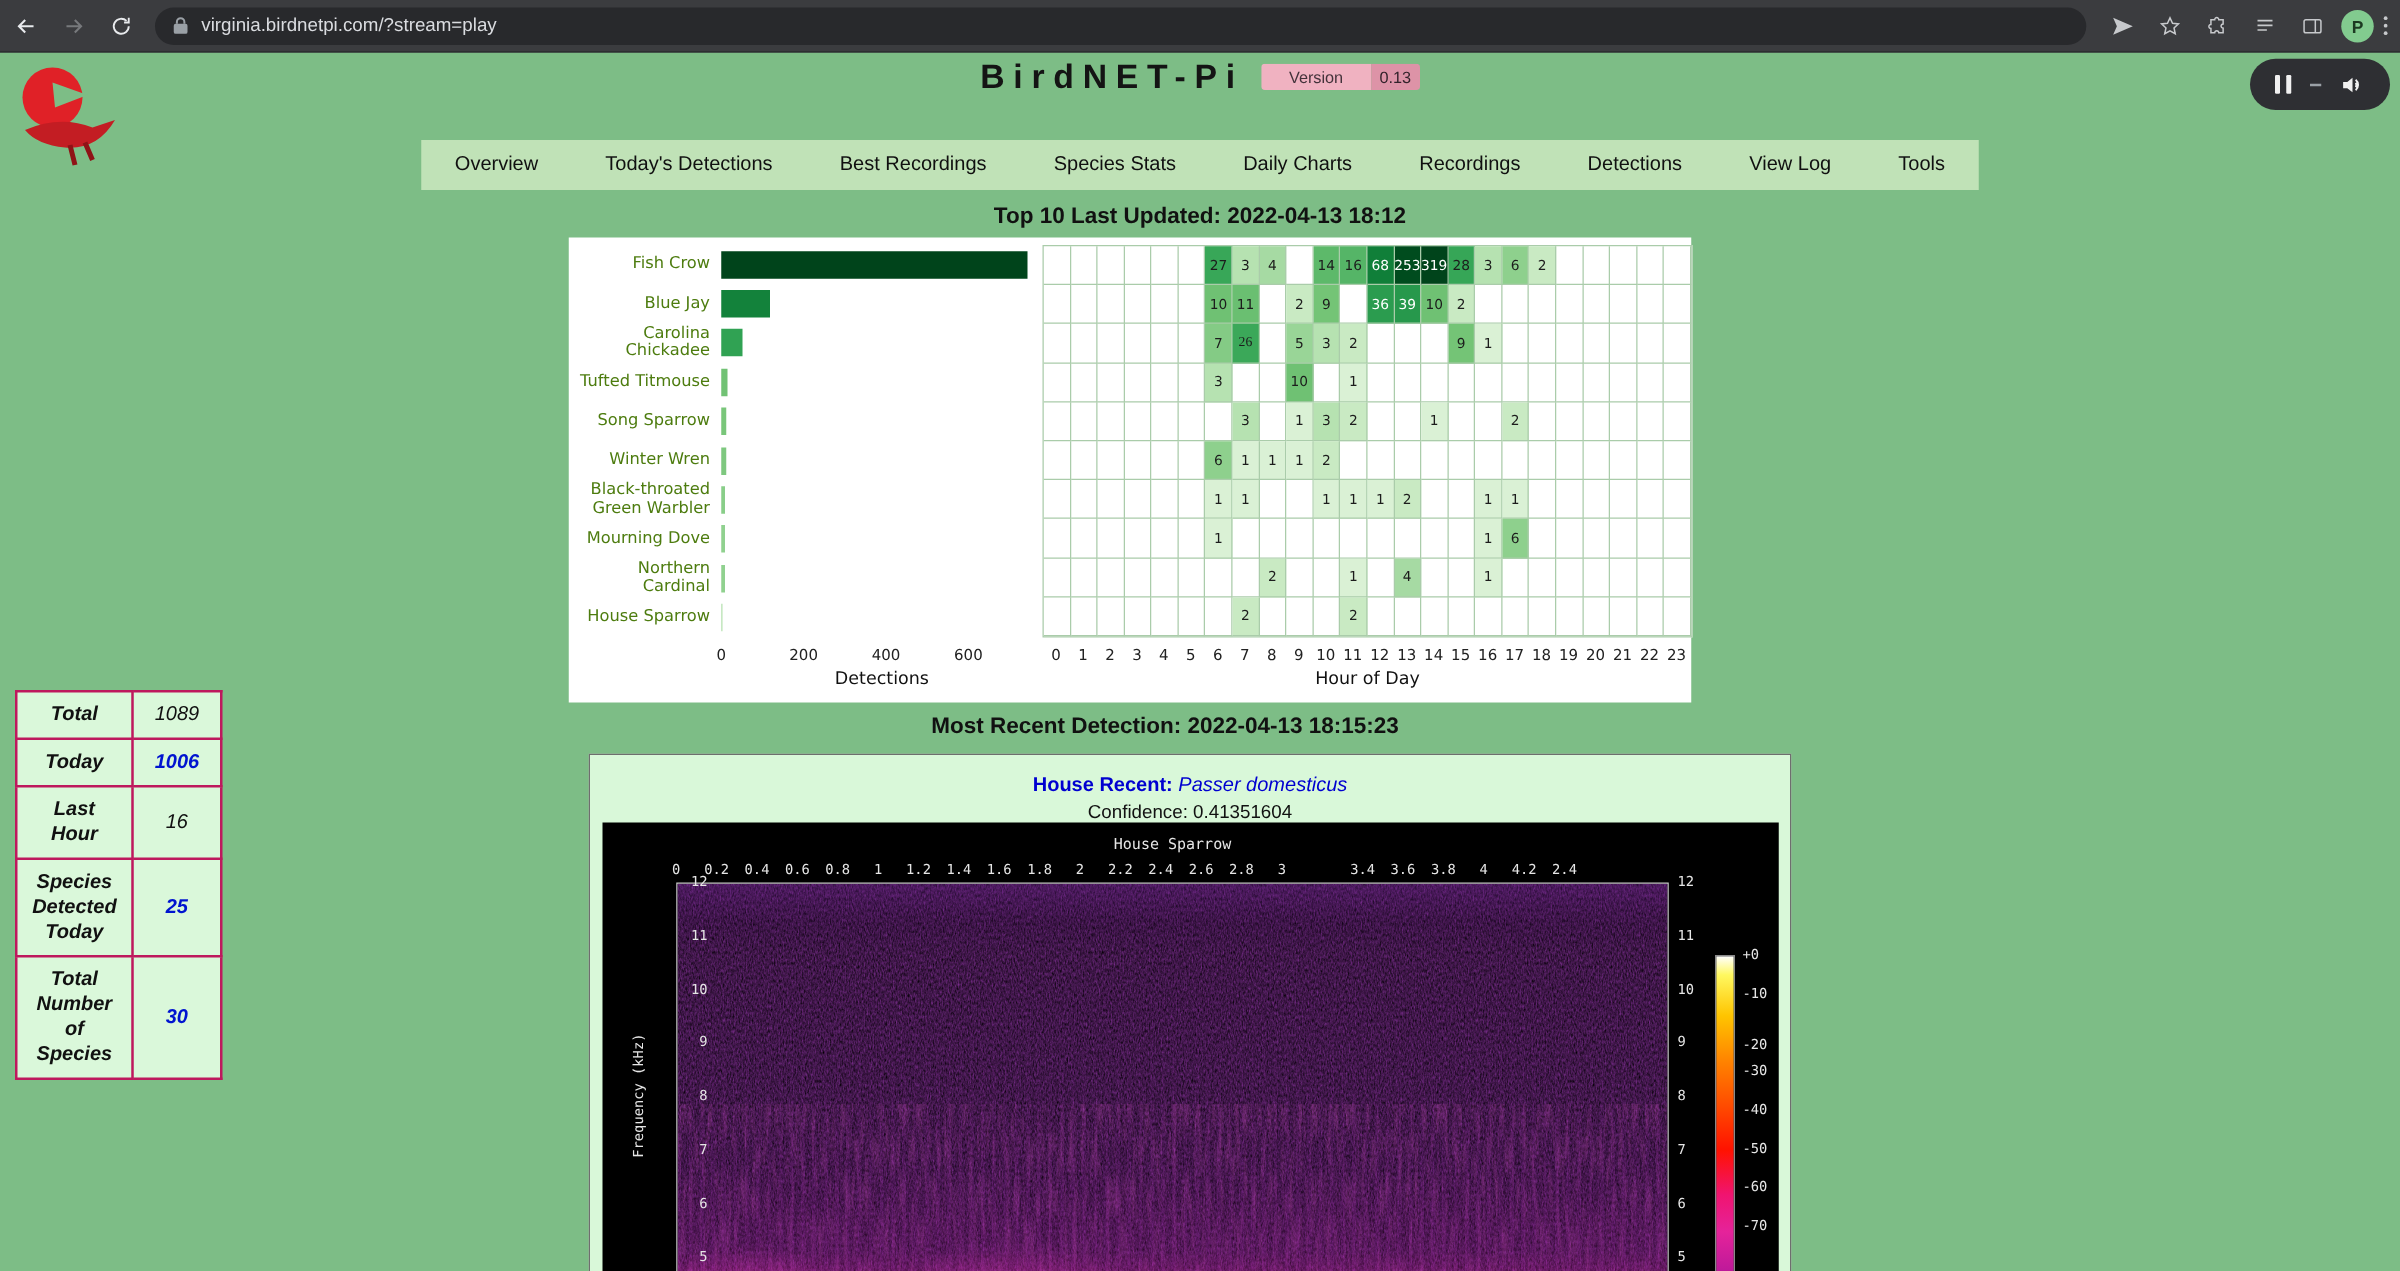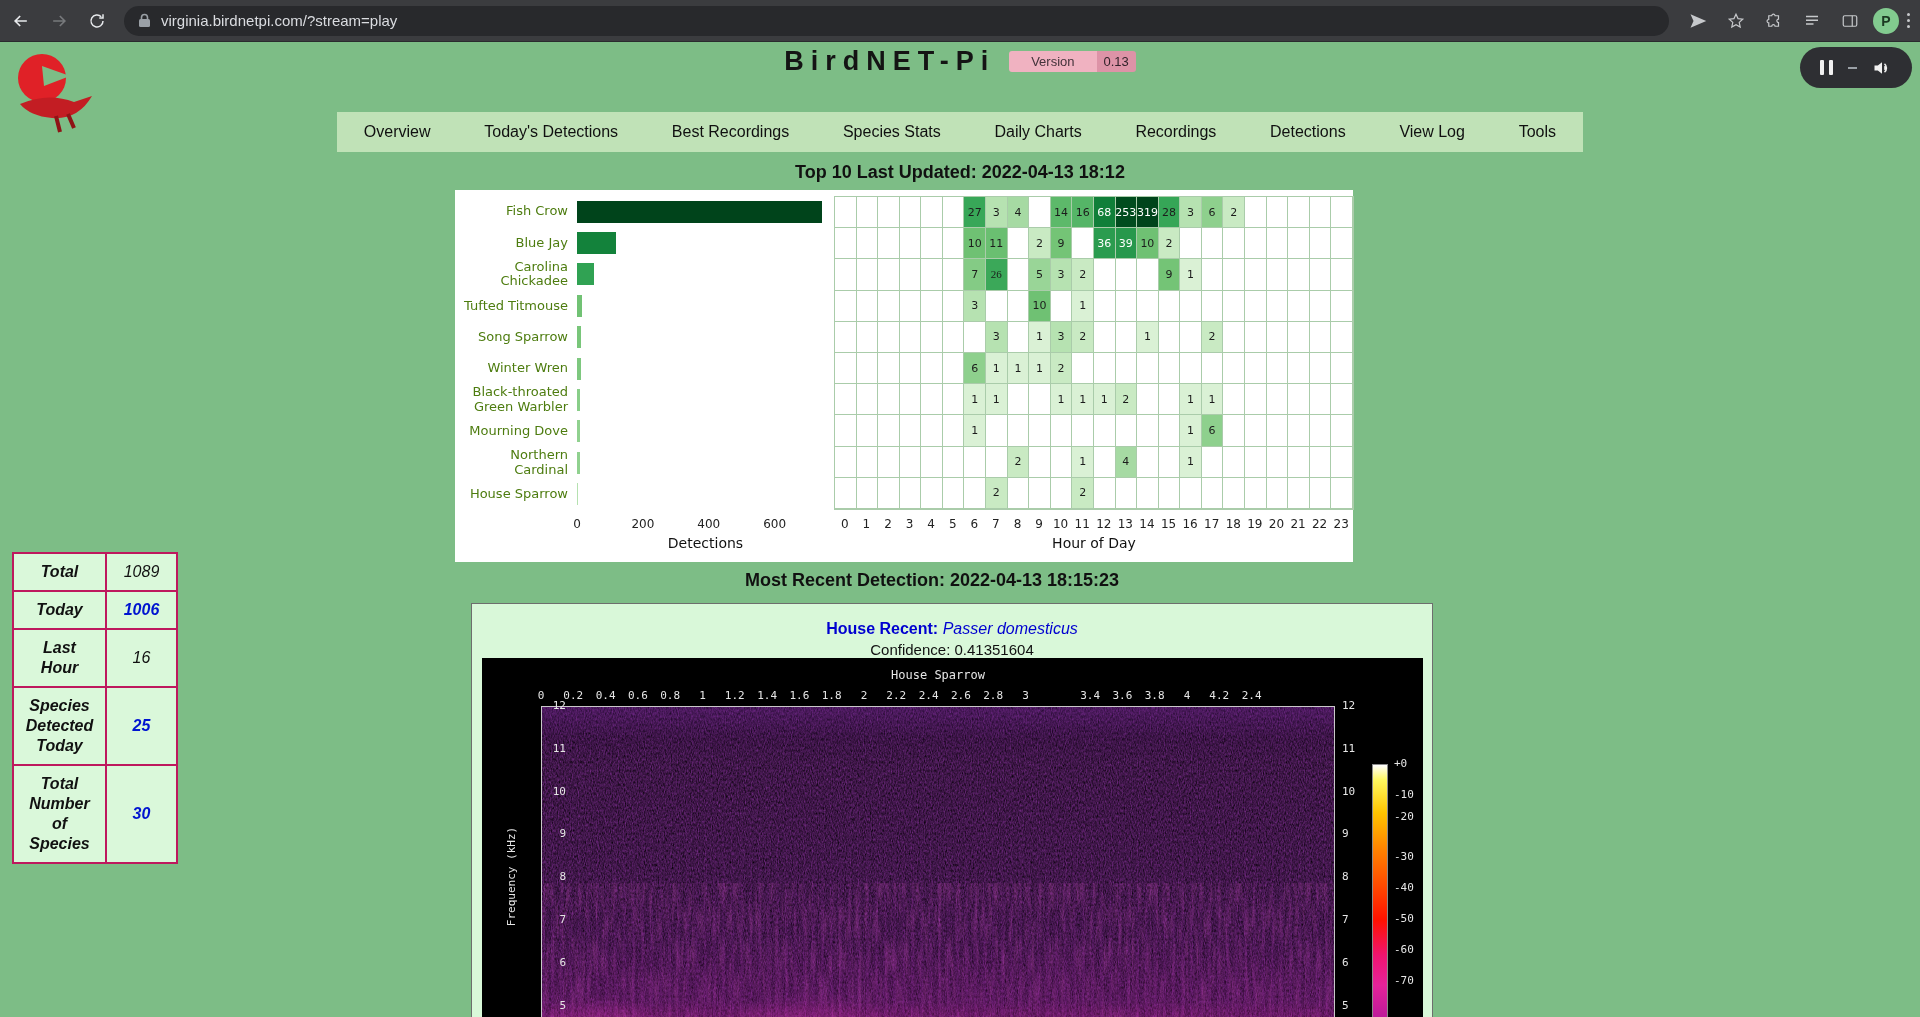--- a/index.html
+++ b/index.html
@@ -627,21 +627,21 @@
         <span style="top: 212.2px;">8</span>
         <span style="top: 255px;">7</span>
         <span style="top: 297.8px;">6</span>
         <span style="top: 340.6px;">5</span>
       </div>
     <div class="ylab">Frequency (kHz)</div>
     <div class="cbar"></div>
     <div id="cbar-labels">
         <span style="top: 99px;">+0</span>
         <span style="top: 130px;">-10</span>
-        <span style="top: 152px;">-20</span>
+        <span style="top: 171px;">-20</span>
         <span style="top: 192px;">-30</span>
         <span style="top: 223px;">-40</span>
         <span style="top: 254px;">-50</span>
         <span style="top: 285px;">-60</span>
         <span style="top: 316px;">-70</span>
       </div>
   </div>
 </div>
 
 </body></html>

